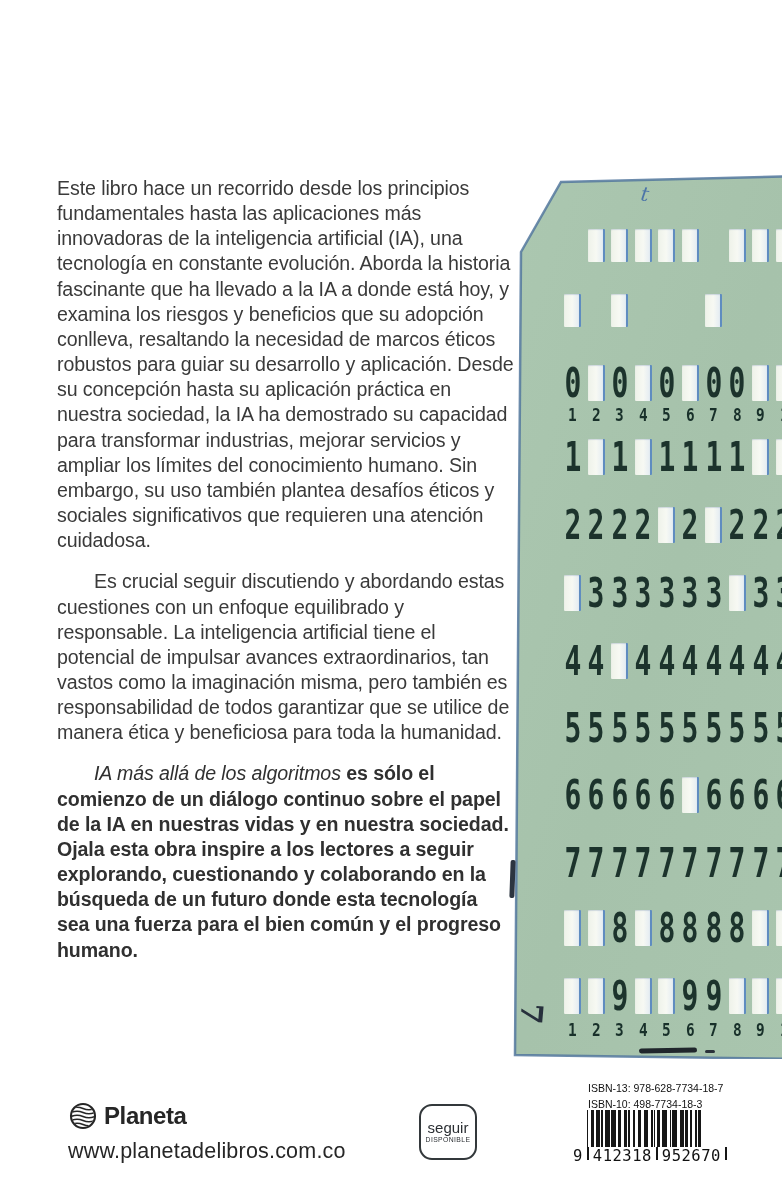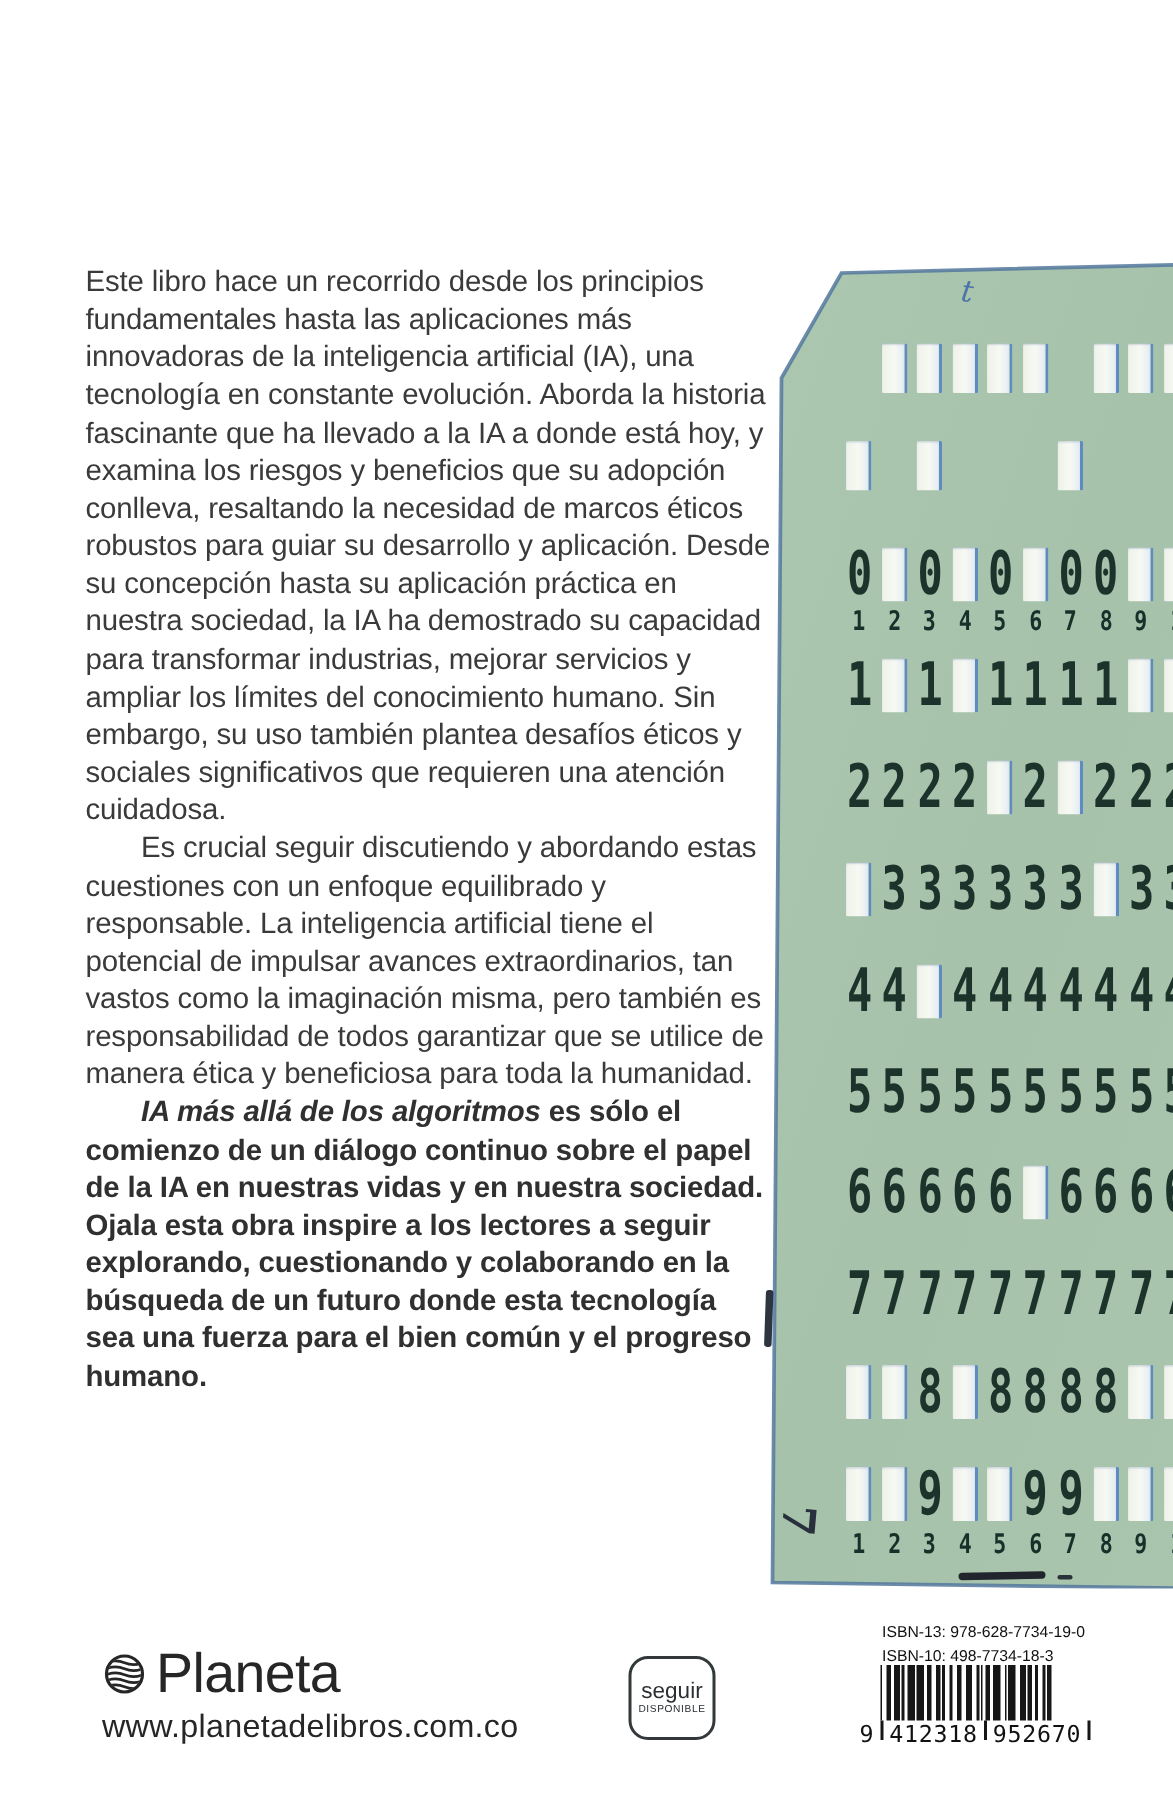--- a/index.html
+++ b/index.html
@@ -7,23 +7,23 @@
     width:782px;height:1200px;position:relative;overflow:hidden;
     background:#ffffff;
     font-family:"Liberation Sans", sans-serif;
   }
   
   .synopsis{
     position:absolute;left:57px;top:176px;width:457px;
     color:#3a3a3a;font-size:19.6px;line-height:25.15px;letter-spacing:-0.1px;
   }
   .synopsis p{margin:0;}
-  .synopsis p.indent{text-indent:37px;}
+  .synopsis p.indent{text-indent:37px;margin-top:16px;}
   .synopsis p.bold{font-weight:700;color:#303030;}
-  .synopsis .lead-italic{font-style:italic;font-weight:700;}
+  .synopsis .lead-italic{font-style:italic;font-weight:400;}
   
   .punch-card{
     position:absolute;left:509px;top:174px;width:294px;height:885px;
   }
   .punch-card svg.card-bg{position:absolute;left:0;top:0;}
   .card-content{position:absolute;left:0;top:0;width:100%;height:100%;}
   .prow{position:absolute;left:52px;display:flex;}
   .cell{width:23.5px;display:flex;justify-content:center;align-items:center;}
   .prow.kind-holes  .cell{height:33px;}
   .prow.kind-digits .cell{height:40px;}
@@ -59,21 +59,21 @@
   }
   .edge-dash{
     position:absolute;left:1px;top:686px;width:5px;height:38px;
     background:#2c3540;border-radius:2px;transform:rotate(2deg);
   }
   
   .publisher{
     position:absolute;left:69px;top:1100px;height:32px;
     display:flex;align-items:center;gap:7px;color:#262626;
   }
-  .publisher .name{font-size:37px;font-weight:400;letter-spacing:-0.4px;}
+  .publisher .name{font-size:24px;font-weight:700;letter-spacing:-0.4px;}
   .website{
     position:absolute;left:68px;top:1139px;font-size:21.5px;color:#262626;letter-spacing:0.2px;
   }
   .ebook-badge{
     position:absolute;left:419px;top:1104px;width:54px;height:52px;
     border:2.5px solid #33383b;border-radius:13px;background:#fff;
     display:flex;flex-direction:column;justify-content:center;align-items:center;
   }
   .ebook-badge .l1{font-size:15px;color:#2b2f33;line-height:16px;}
   .ebook-badge .l2{font-size:6.8px;color:#2b2f33;letter-spacing:0.4px;line-height:8px;}
@@ -573,21 +573,21 @@
 </div>
 
 <div class="website">www.planetadelibros.com.co</div>
 
 <div class="ebook-badge">
   <span class="l1">seguir</span>
   <span class="l2">DISPONIBLE</span>
 </div>
 
 <div class="isbn-block">
-  <div>ISBN-13: 978-628-7734-19-0</div>
+  <div>ISBN-13: 978-628-7734-18-7</div>
   <div>ISBN-10: 498-7734-18-3</div>
 </div>
 <div class="barcode" id="barcode">
     <span class="bar" style="width: 1.45px;"></span>
     <span style="width: 2.8px;"></span>
     <span class="bar" style="width: 2.9px;"></span>
     <span style="width: 1.4px;"></span>
     <span class="bar" style="width: 4.35px;"></span>
     <span style="width: 1.4px;"></span>
     <span class="bar" style="width: 1.45px;"></span>

